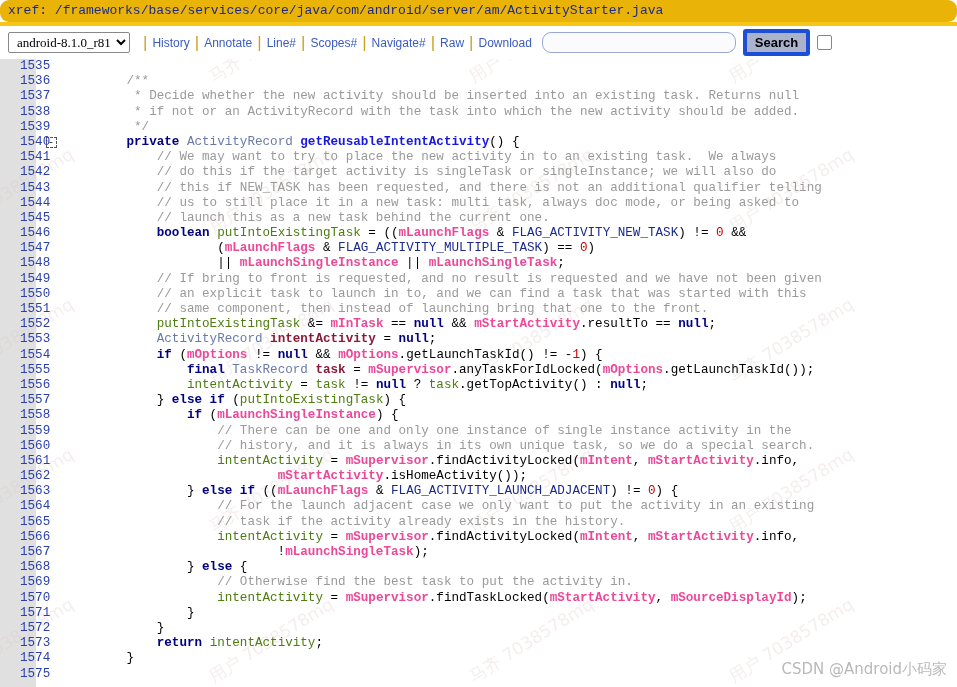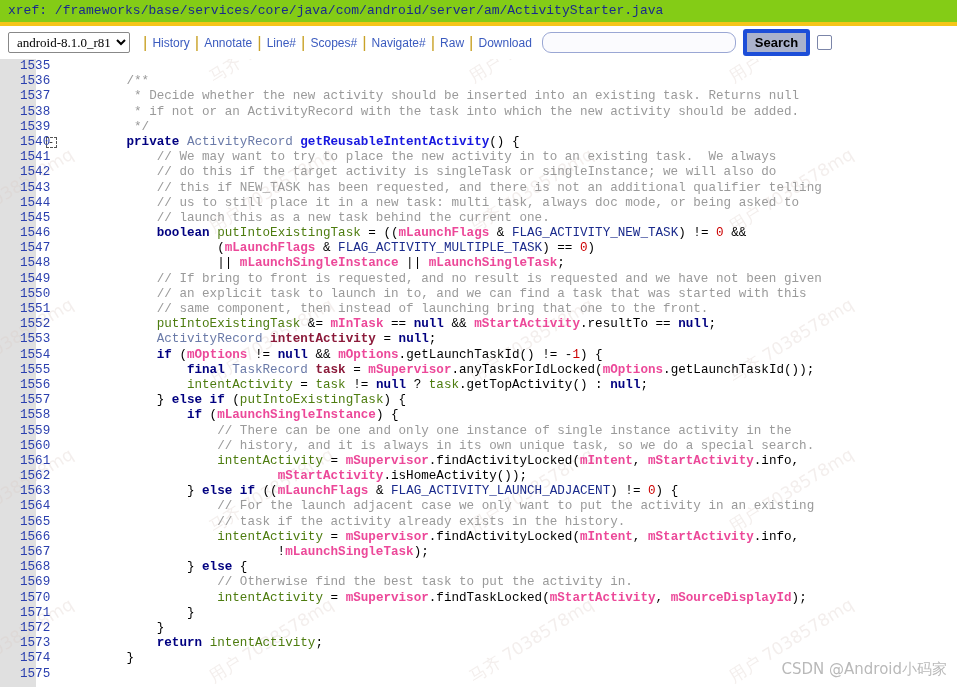--- a/index.html
+++ b/index.html
@@ -17,21 +17,22 @@
 
   
   #xref-bar {
     height: 22px;
     line-height: 22px;
     padding-left: 8px;
     font-family: "Liberation Mono", monospace;
     font-size: 13px;
     color: #1a2a8c;
     white-space: nowrap;
-    background: #84cc16;
+    background: #eab308;
+    border-radius: 9px;
   }
   #xref-bar .xref-label { color: #1a2a8c; }
   #xref-bar .xref-path  { color: #1a2a8c; }
 
   
   #gold-rule {
     height: 4px;
     background: #f5c518;
     width: 100%;
   }

